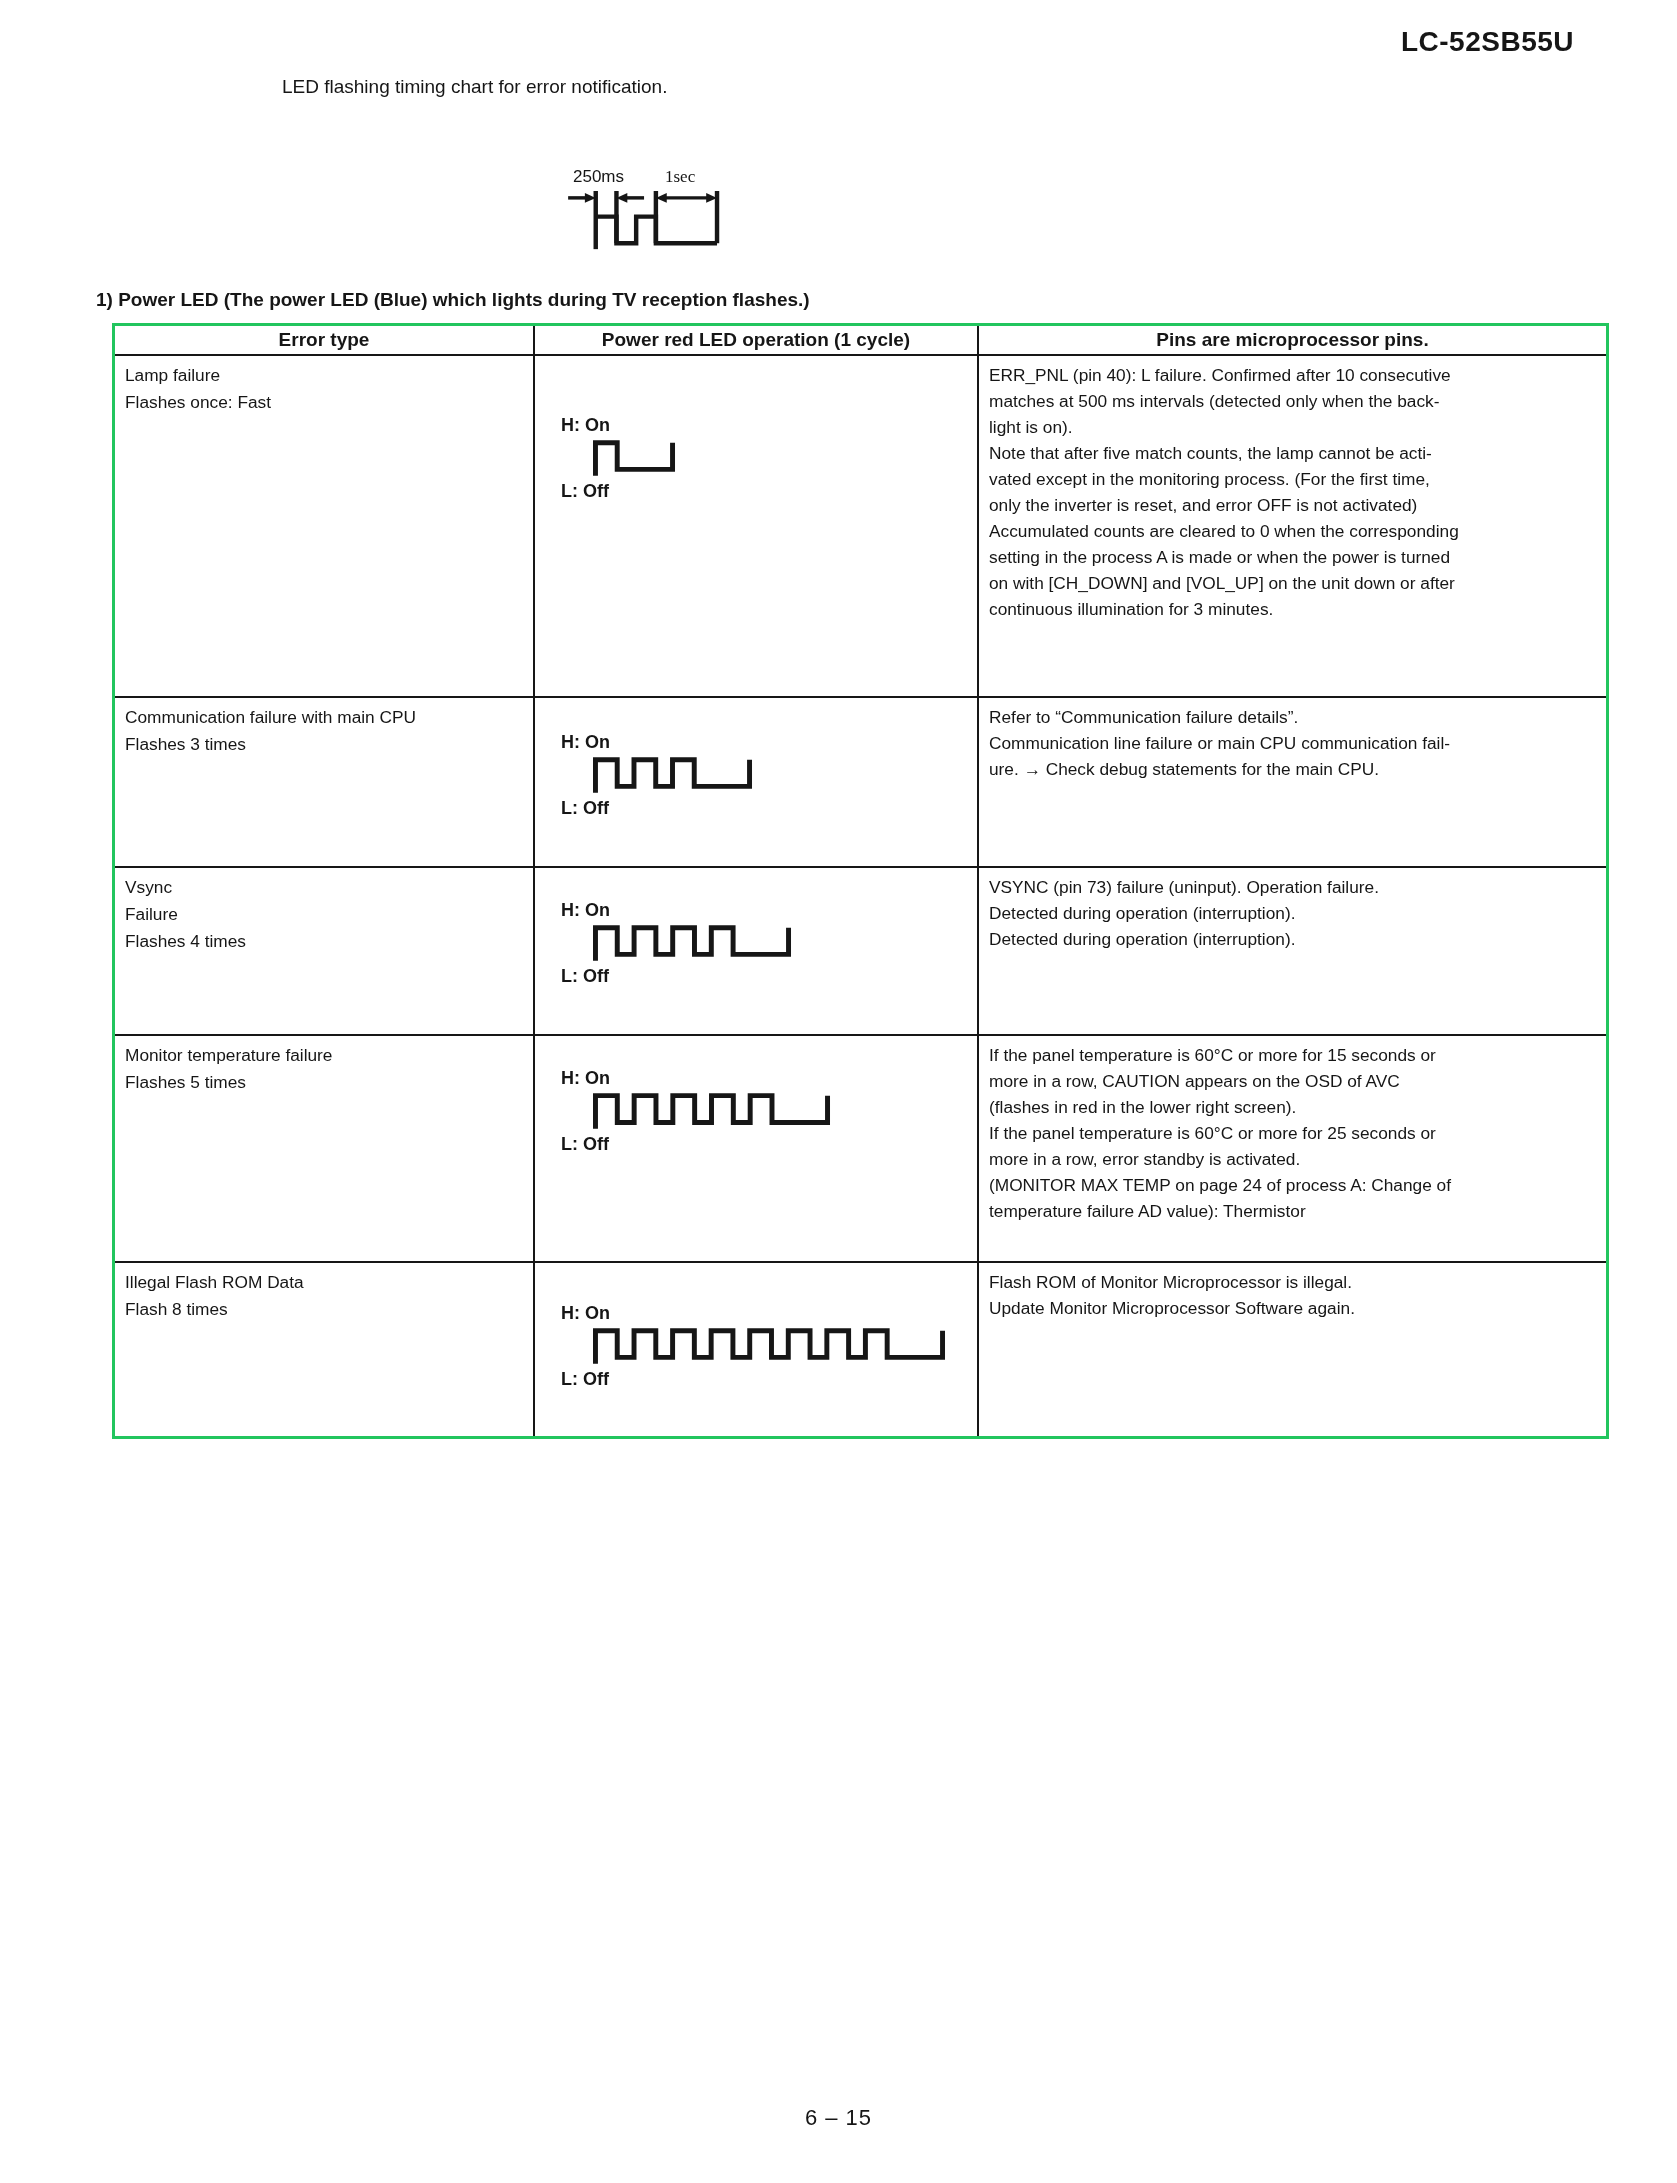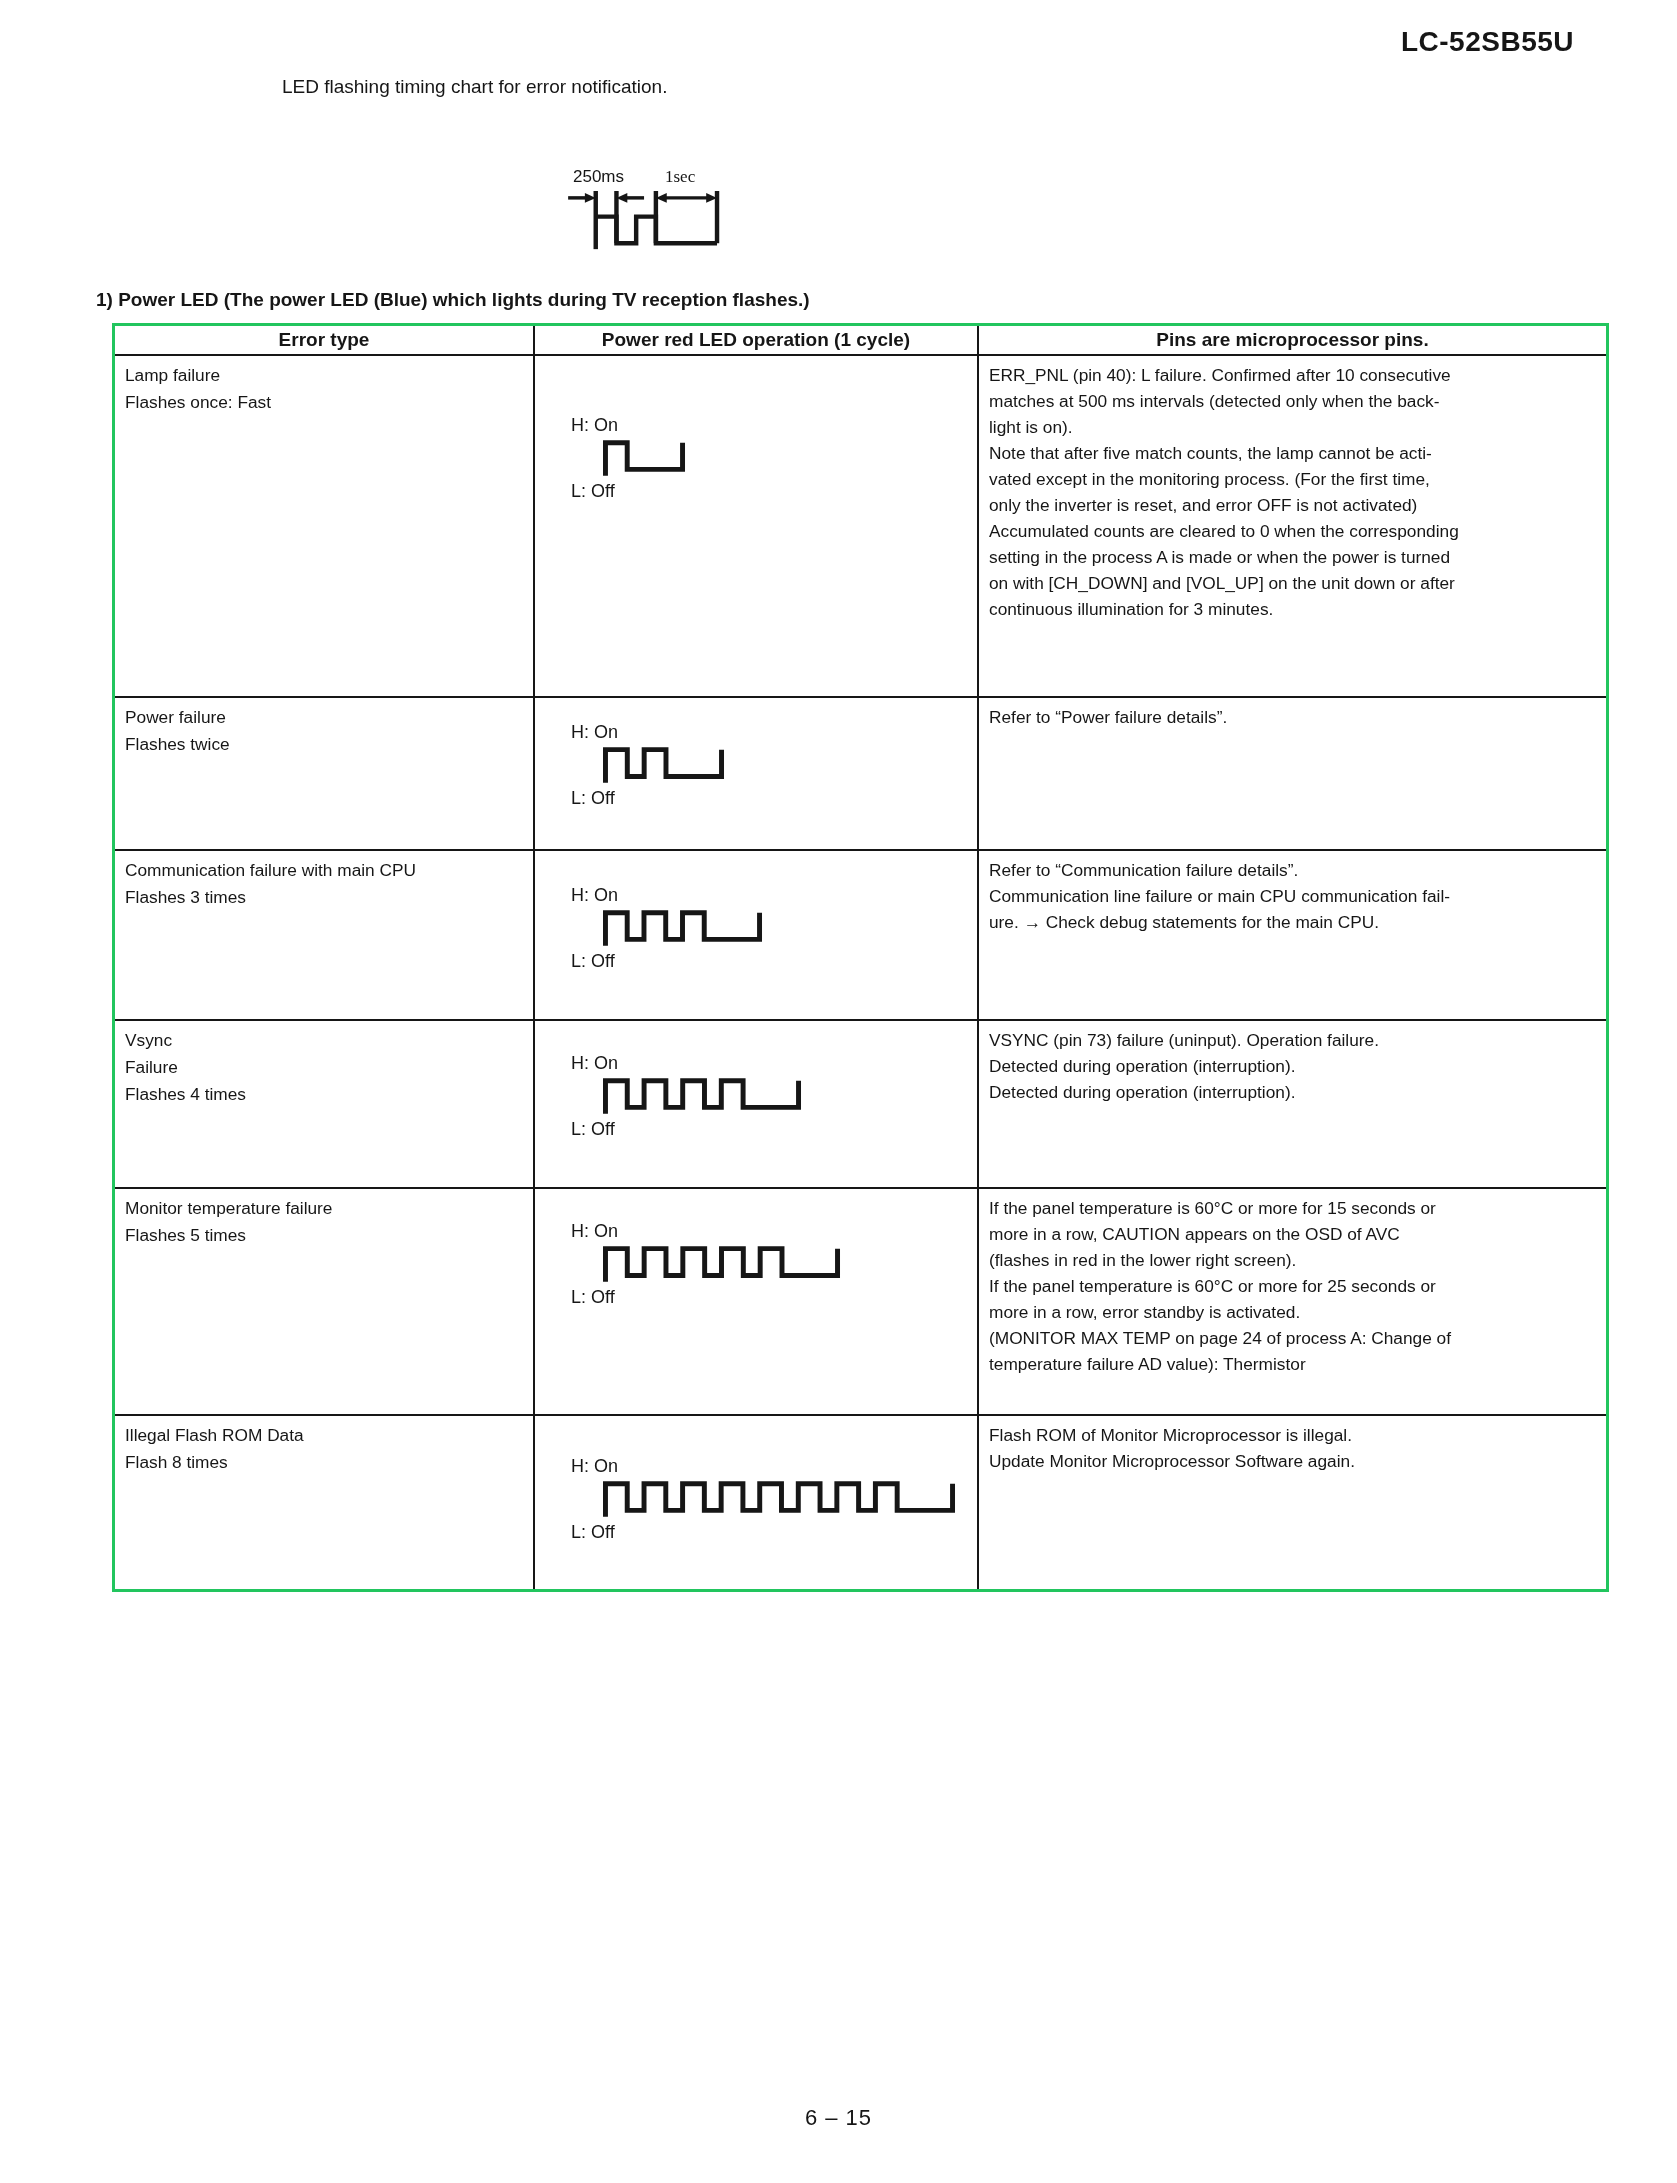--- a/index.html
+++ b/index.html
@@ -21,21 +21,21 @@
     border-collapse:collapse;table-layout:fixed;
     border:3px solid #22c55e;
   }
   #errtable th,#errtable td{border:2px solid #161616;}
   #errtable th{font-size:19px;font-weight:bold;text-align:center;height:28px;padding:0 4px;}
   td.err,td.pins{
     vertical-align:top;padding:6px 10px;font-size:17.3px;line-height:27px;
     white-space:pre-line;
   }
   td.pins{line-height:26px;margin-top:16px;}
-  td.wave{vertical-align:top;padding-left:36px;}
+  td.wave{vertical-align:top;padding-left:26px;font-weight:bold;}
   .h-lab,.l-lab{font-size:18px;line-height:21px;}
   svg.pulse-wave{display:block;margin:2px 0 2px 32px;}
   tr.r1 td{height:280px;} tr.r2 td{height:126px;} tr.r3 td{height:133px;}
   tr.r4 td{height:133px;} tr.r5 td{height:192px;} tr.r6 td{height:132px;}
   .wp1{padding-top:59px;} .wp2{padding-top:24px;} .wp3{padding-top:34px;}
   .wp4{padding-top:32px;} .wp5{padding-top:32px;} .wp6{padding-top:40px;}
   #pagenum{top:2105px;left:0;width:1677px;text-align:center;font-size:22px;letter-spacing:1px;}
 </style>
 </head>
 <body>
@@ -92,32 +92,20 @@
 matches at 500 ms intervals (detected only when the back-
 light is on).
 Note that after five match counts, the lamp cannot be acti-
 vated except in the monitoring process. (For the first time,
 only the inverter is reset, and error OFF is not activated)
 Accumulated counts are cleared to 0 when the corresponding
 setting in the process A is made or when the power is turned
 on with [CH_DOWN] and [VOL_UP] on the unit down or after
 continuous illumination for 3 minutes.</td>
     </tr>
-    <tr class="r2">
-      <td class="err">Power failure
-Flashes twice</td>
-      <td class="wave wp2">
-        <div class="h-lab">H: On</div>
-        <svg class="pulse-wave" width="122" height="41" viewBox="0 0 123 41">
-            <path d="M 2.5 38 L 2.5 4.5 L 24.5 4.5 L 24.5 31.5 L 41.5 31.5 L 41.5 4.5 L 63.5 4.5 L 63.5 31.5 L 119.5 31.5 L 119.5 4.5" fill="none" stroke="#161616" stroke-width="5"></path>
-          </svg>
-        <div class="l-lab">L: Off</div>
-      </td>
-      <td class="pins">Refer to “Power failure details”.</td>
-    </tr>
     <tr class="r3">
       <td class="err">Communication failure with main CPU
 Flashes 3 times</td>
       <td class="wave wp3">
         <div class="h-lab">H: On</div>
         <svg class="pulse-wave" width="160" height="41" viewBox="0 0 162 41">
             <path d="M 2.5 38 L 2.5 4.5 L 24.5 4.5 L 24.5 31.5 L 41.5 31.5 L 41.5 4.5 L 63.5 4.5 L 63.5 31.5 L 80.5 31.5 L 80.5 4.5 L 102.5 4.5 L 102.5 31.5 L 158.5 31.5 L 158.5 4.5" fill="none" stroke="#161616" stroke-width="5"></path>
           </svg>
         <div class="l-lab">L: Off</div>
       </td>

